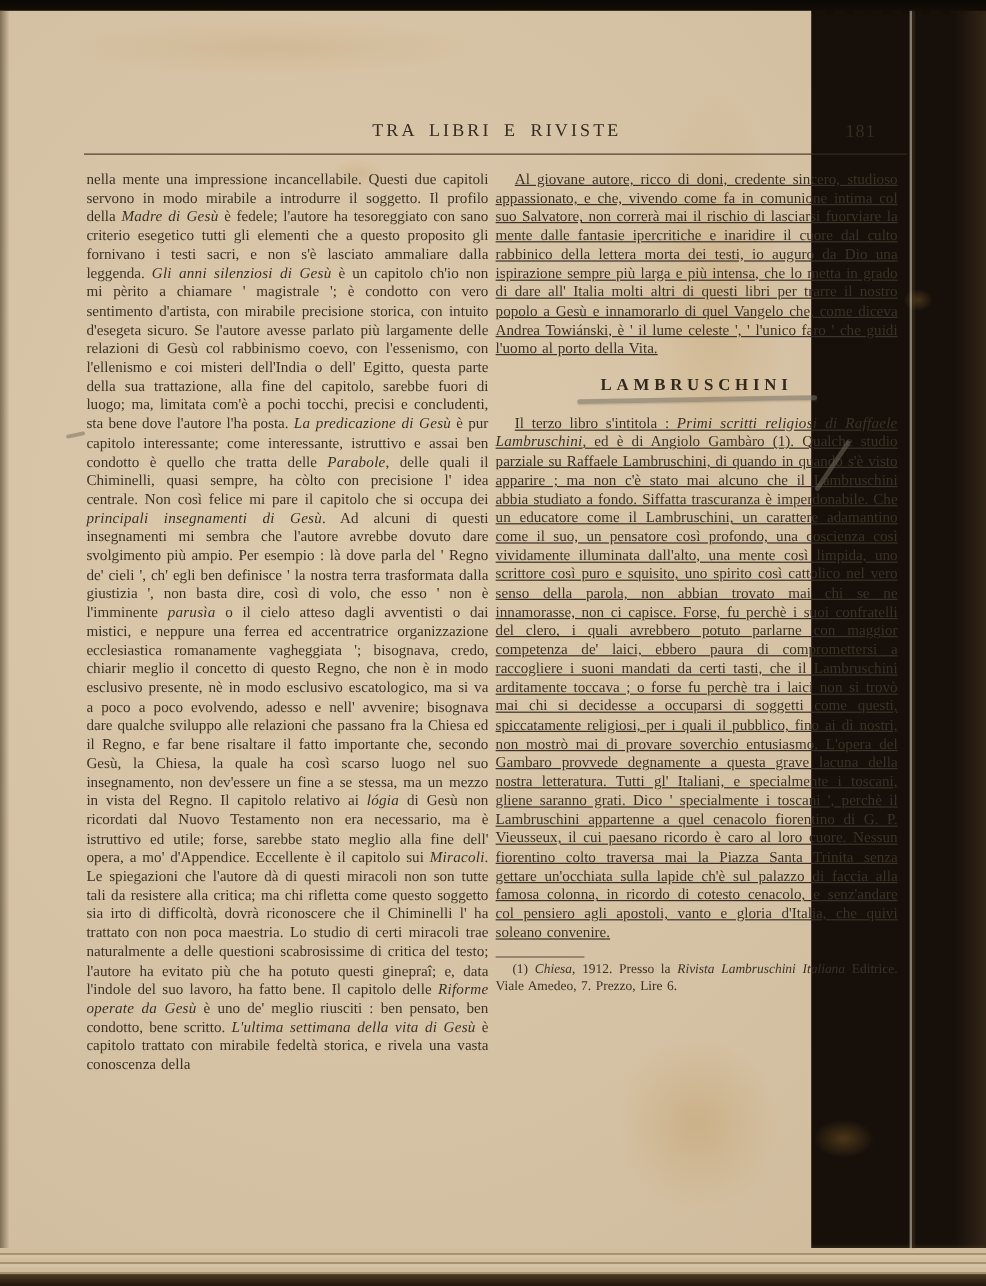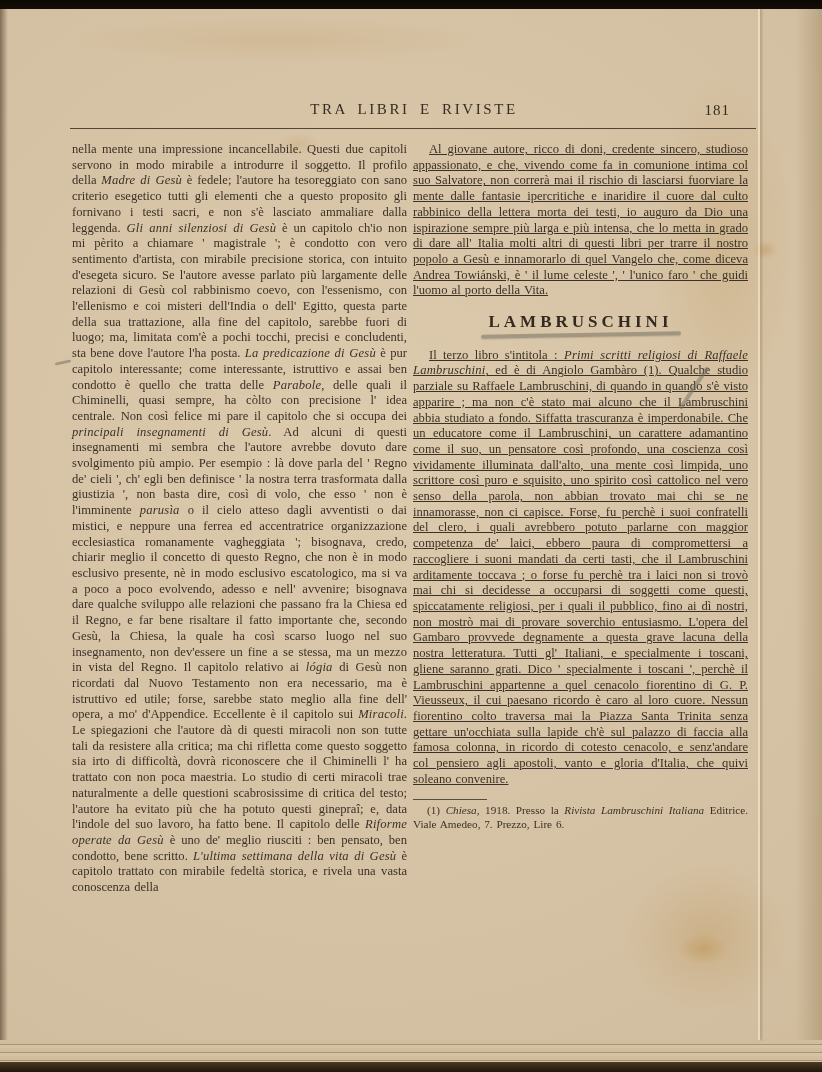--- a/index.html
+++ b/index.html
@@ -13,21 +13,21 @@
   .edge-top{
     position:absolute;left:0;top:0;width:822px;height:9px;
     background:linear-gradient(#0b0804,#140d06);
   }
   .edge-top:after{
     content:"";position:absolute;left:0;top:9px;width:822px;height:3px;
     background:repeating-linear-gradient(90deg, rgba(20,13,6,.8) 0 7px, rgba(20,13,6,0) 7px 16px);
   }
   
   .page{
-    position:absolute;left:0;top:9px;width:822px;height:1031px;
+    position:absolute;left:0;top:9px;width:676px;height:1031px;
     background:
       radial-gradient(closest-side at 88% 23%, rgba(182,134,62,.20), rgba(182,134,62,0) 72%),
       radial-gradient(closest-side at 86% 90%, rgba(182,134,62,.25), rgba(182,134,62,0) 70%),
       radial-gradient(closest-side at 34% 3%, rgba(176,126,58,.14), rgba(176,126,58,0) 75%),
       radial-gradient(140% 110% at 45% 42%, rgba(255,252,240,.10), rgba(94,66,32,.12)),
       #d9c5a6;
   }
   
   .edge-left{
     position:absolute;left:0;top:9px;width:8px;height:1031px;
@@ -71,21 +71,21 @@
   }
 
   .columns{display:flex;gap:6px;margin-top:13px;}
   .col{width:335px;color:#3b3126;font-size:12.6px;line-height:15.7px;text-align:justify;}
   .para{margin:0;word-spacing:1px;}
   .para.indent{text-indent:16px;text-decoration:underline;}
   .para i{letter-spacing:.2px;}
 
   .heading-wrap{margin:15px 0 11px;text-align:center;position:relative;}
   .section-heading{
-    margin:0;font-size:17px;font-weight:700;letter-spacing:4px;color:#33291e;display:inline-block;
+    margin:0;font-size:14px;font-weight:700;letter-spacing:4px;color:#33291e;display:inline-block;
   }
   .pencil-underline{
     width:200px;height:4px;margin:1px auto 0;border-radius:3px;
     background:rgba(118,111,97,.55);
     transform:rotate(-1deg);
     box-shadow:0 1px 1px rgba(118,111,97,.25);
   }
 
   .footnote{margin-top:12px;}
   .footnote-rule{width:74px;border-top:1.2px solid rgba(58,46,32,.8);margin-bottom:4px;}
@@ -129,21 +129,21 @@
       <div class="columns">
         <div class="col" id="col-left">
             <p class="para"><span>nella mente una impressione incancellabile. Questi due capitoli servono in modo mirabile a introdurre il soggetto. Il profilo della </span><i>Madre di Gesù</i><span> è fedele; l'autore ha tesoreggiato con sano criterio esegetico tutti gli elementi che a questo proposito gli fornivano i testi sacri, e non s'è lasciato ammaliare dalla leggenda. </span><i>Gli anni silenziosi di Gesù</i><span> è un capitolo ch'io non mi pèrito a chiamare ' magistrale '; è condotto con vero sentimento d'artista, con mirabile precisione storica, con intuito d'esegeta sicuro. Se l'autore avesse parlato più largamente delle relazioni di Gesù col rabbinismo coevo, con l'essenismo, con l'ellenismo e coi misteri dell'India o dell' Egitto, questa parte della sua trattazione, alla fine del capitolo, sarebbe fuori di luogo; ma, limitata com'è a pochi tocchi, precisi e concludenti, sta bene dove l'autore l'ha posta. </span><i>La predicazione di Gesù</i><span> è pur capitolo interessante; come interessante, istruttivo e assai ben condotto è quello che tratta delle </span><i>Parabole</i><span>, delle quali il Chiminelli, quasi sempre, ha còlto con precisione l' idea centrale. Non così felice mi pare il capitolo che si occupa dei </span><i>principali insegnamenti di Gesù</i><span>. Ad alcuni di questi insegnamenti mi sembra che l'autore avrebbe dovuto dare svolgimento più ampio. Per esempio : là dove parla del ' Regno de' cieli ', ch' egli ben definisce ' la nostra terra trasformata dalla giustizia ', non basta dire, così di volo, che esso ' non è l'imminente </span><i>parusìa</i><span> o il cielo atteso dagli avventisti o dai mistici, e neppure una ferrea ed accentratrice organizzazione ecclesiastica romanamente vagheggiata '; bisognava, credo, chiarir meglio il concetto di questo Regno, che non è in modo esclusivo presente, nè in modo esclusivo escatologico, ma si va a poco a poco evolvendo, adesso e nell' avvenire; bisognava dare qualche sviluppo alle relazioni che passano fra la Chiesa ed il Regno, e far bene risaltare il fatto importante che, secondo Gesù, la Chiesa, la quale ha così scarso luogo nel suo insegnamento, non dev'essere un fine a se stessa, ma un mezzo in vista del Regno. Il capitolo relativo ai </span><i>lógia</i><span> di Gesù non ricordati dal Nuovo Testamento non era necessario, ma è istruttivo ed utile; forse, sarebbe stato meglio alla fine dell' opera, a mo' d'Appendice. Eccellente è il capitolo sui </span><i>Miracoli</i><span>. Le spiegazioni che l'autore dà di questi miracoli non son tutte tali da resistere alla critica; ma chi rifletta come questo soggetto sia irto di difficoltà, dovrà riconoscere che il Chiminelli l' ha trattato con non poca maestria. Lo studio di certi miracoli trae naturalmente a delle questioni scabrosissime di critica del testo; l'autore ha evitato più che ha potuto questi ginepraî; e, data l'indole del suo lavoro, ha fatto bene. Il capitolo delle </span><i>Riforme operate da Gesù</i><span> è uno de' meglio riusciti : ben pensato, ben condotto, bene scritto. </span><i>L'ultima settimana della vita di Gesù</i><span> è capitolo trattato con mirabile fedeltà storica, e rivela una vasta conoscenza della</span></p>
           </div>
         <div class="col" id="col-right">
             <p class="para indent"><span>Al giovane autore, ricco di doni, credente sincero, studioso appassionato, e che, vivendo come fa in comunione intima col suo Salvatore, non correrà mai il rischio di lasciarsi fuorviare la mente dalle fantasie ipercritiche e inaridire il cuore dal culto rabbinico della lettera morta dei testi, io auguro da Dio una ispirazione sempre più larga e più intensa, che lo metta in grado di dare all' Italia molti altri di questi libri per trarre il nostro popolo a Gesù e innamorarlo di quel Vangelo che, come diceva Andrea Towiánski, è ' il lume celeste ', ' l'unico faro ' che guidi l'uomo al porto della Vita.</span></p>
             <div class="heading-wrap"><h2 class="section-heading">LAMBRUSCHINI</h2><div class="pencil-underline"></div></div>
             <p class="para indent"><span>Il terzo libro s'intitola : </span><i>Primi scritti religiosi di Raffaele Lambruschini</i><span>, ed è di Angiolo Gambàro (1). Qualche studio parziale su Raffaele Lambruschini, di quando in quando s'è visto apparire ; ma non c'è stato mai alcuno che il Lambruschini abbia studiato a fondo. Siffatta trascuranza è imperdonabile. Che un educatore come il Lambruschini, un carattere adamantino come il suo, un pensatore così profondo, una coscienza così vividamente illuminata dall'alto, una mente così limpida, uno scrittore così puro e squisito, uno spirito così cattolico nel vero senso della parola, non abbian trovato mai chi se ne innamorasse, non ci capisce. Forse, fu perchè i suoi confratelli del clero, i quali avrebbero potuto parlarne con maggior competenza de' laici, ebbero paura di compromettersi a raccogliere i suoni mandati da certi tasti, che il Lambruschini arditamente toccava ; o forse fu perchè tra i laici non si trovò mai chi si decidesse a occuparsi di soggetti come questi, spiccatamente religiosi, per i quali il pubblico, fino ai dì nostri, non mostrò mai di provare soverchio entusiasmo. L'opera del Gambaro provvede degnamente a questa grave lacuna della nostra letteratura. Tutti gl' Italiani, e specialmente i toscani, gliene saranno grati. Dico ' specialmente i toscani ', perchè il Lambruschini appartenne a quel cenacolo fiorentino di G. P. Vieusseux, il cui paesano ricordo è caro al loro cuore. Nessun fiorentino colto traversa mai la Piazza Santa Trinita senza gettare un'occhiata sulla lapide ch'è sul palazzo di faccia alla famosa colonna, in ricordo di cotesto cenacolo, e senz'andare col pensiero agli apostoli, vanto e gloria d'Italia, che quivi soleano convenire.</span></p>
             <div class="footnote">
               <div class="footnote-rule"></div>
-              <p class="footnote-text"><span>(1) </span><i>Chiesa</i><span>, 1918. Presso la </span><i>Rivista Lambruschini Italiana</i><span> Editrice. Viale Amedeo, 7. Prezzo, Lire 6.</span></p>
+              <p class="footnote-text"><span>(1) </span><i>Chiesa</i><span>, 1912. Presso la </span><i>Rivista Lambruschini Italiana</i><span> Editrice. Viale Amedeo, 7. Prezzo, Lire 6.</span></p>
             </div>
           </div>
       </div>
     </div>
 
     <div class="pencil-stroke"></div>
     <div class="pencil-dash"></div>
   </div>
 
   <div class="edge-left"></div>

